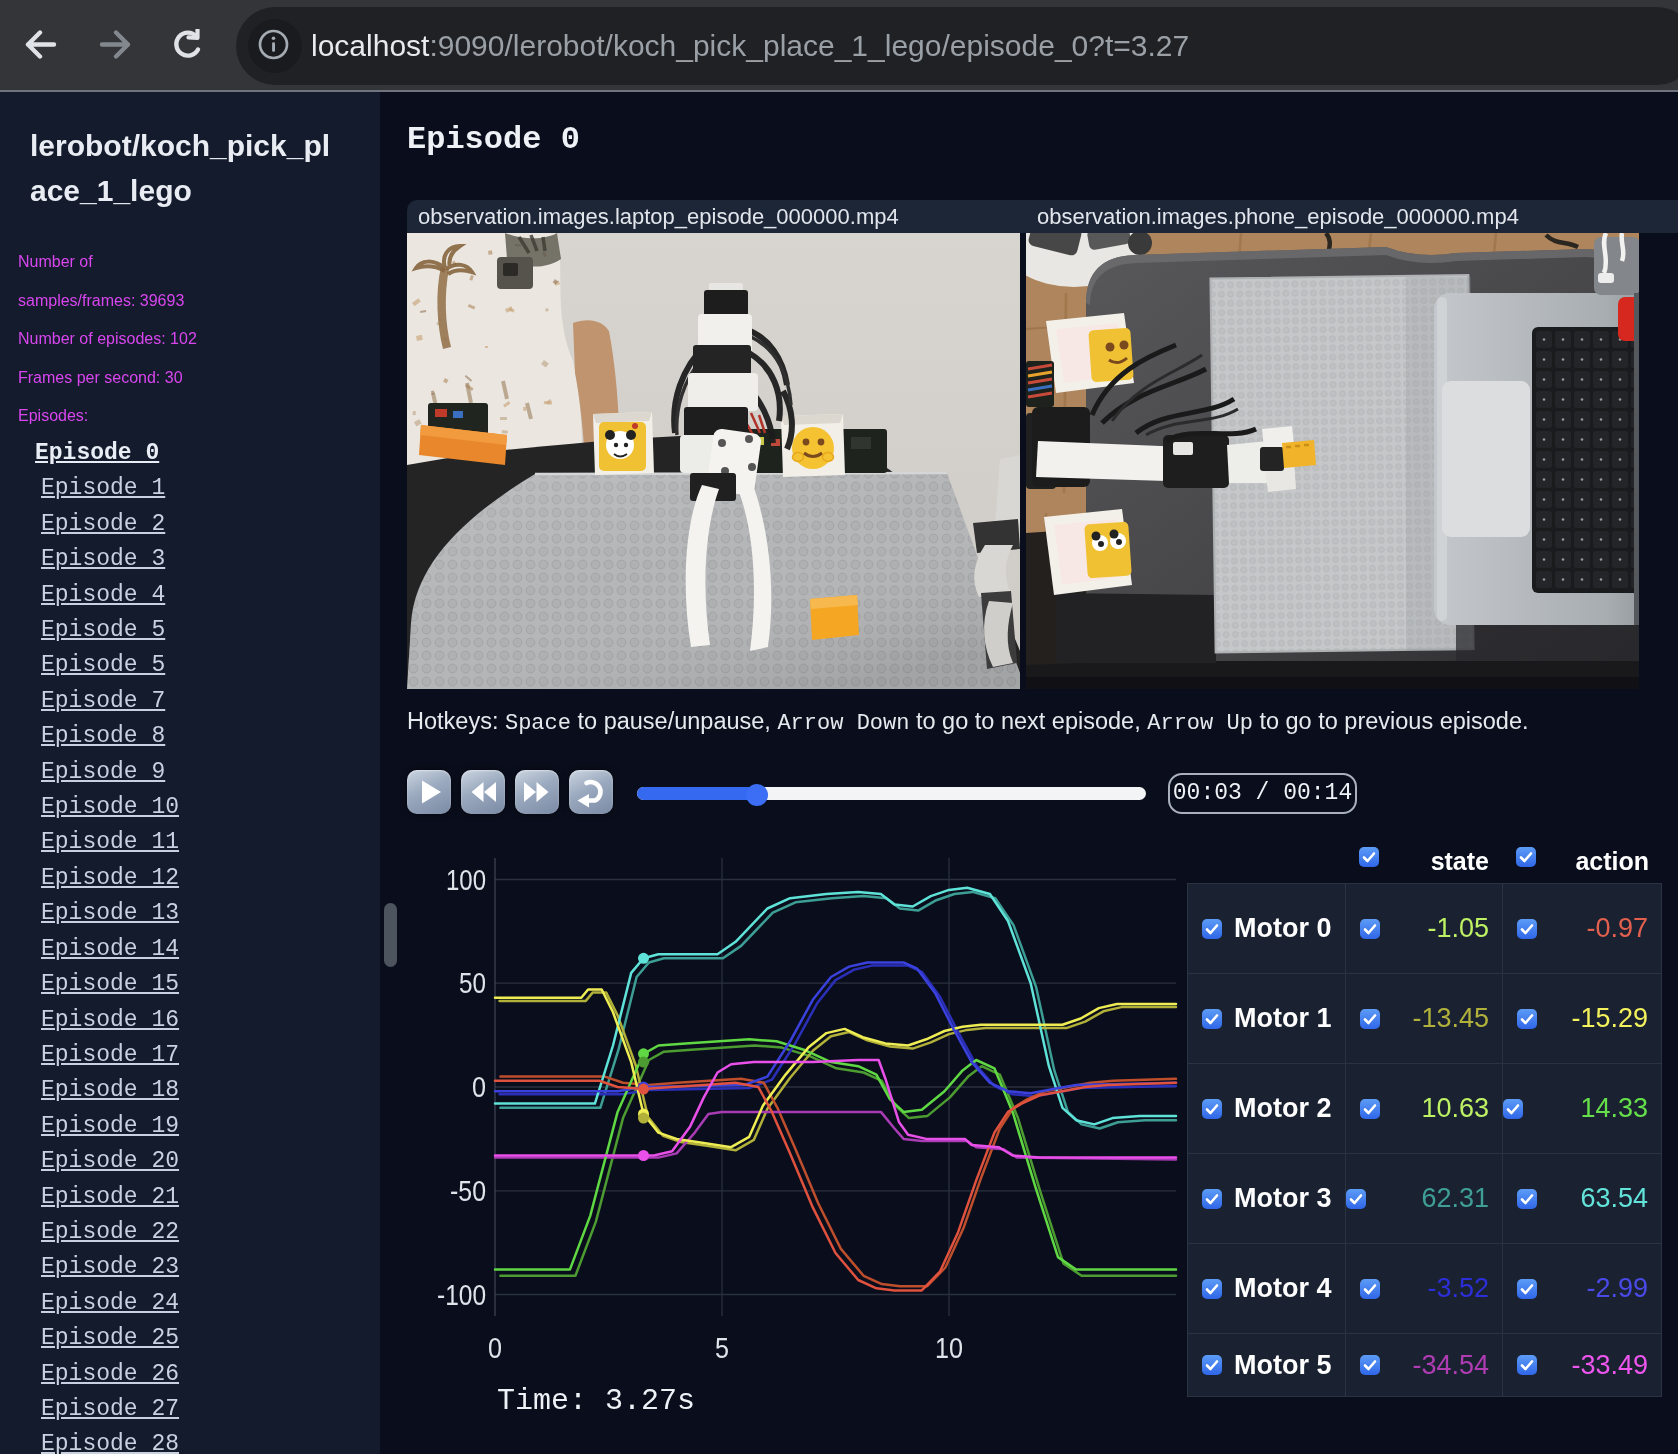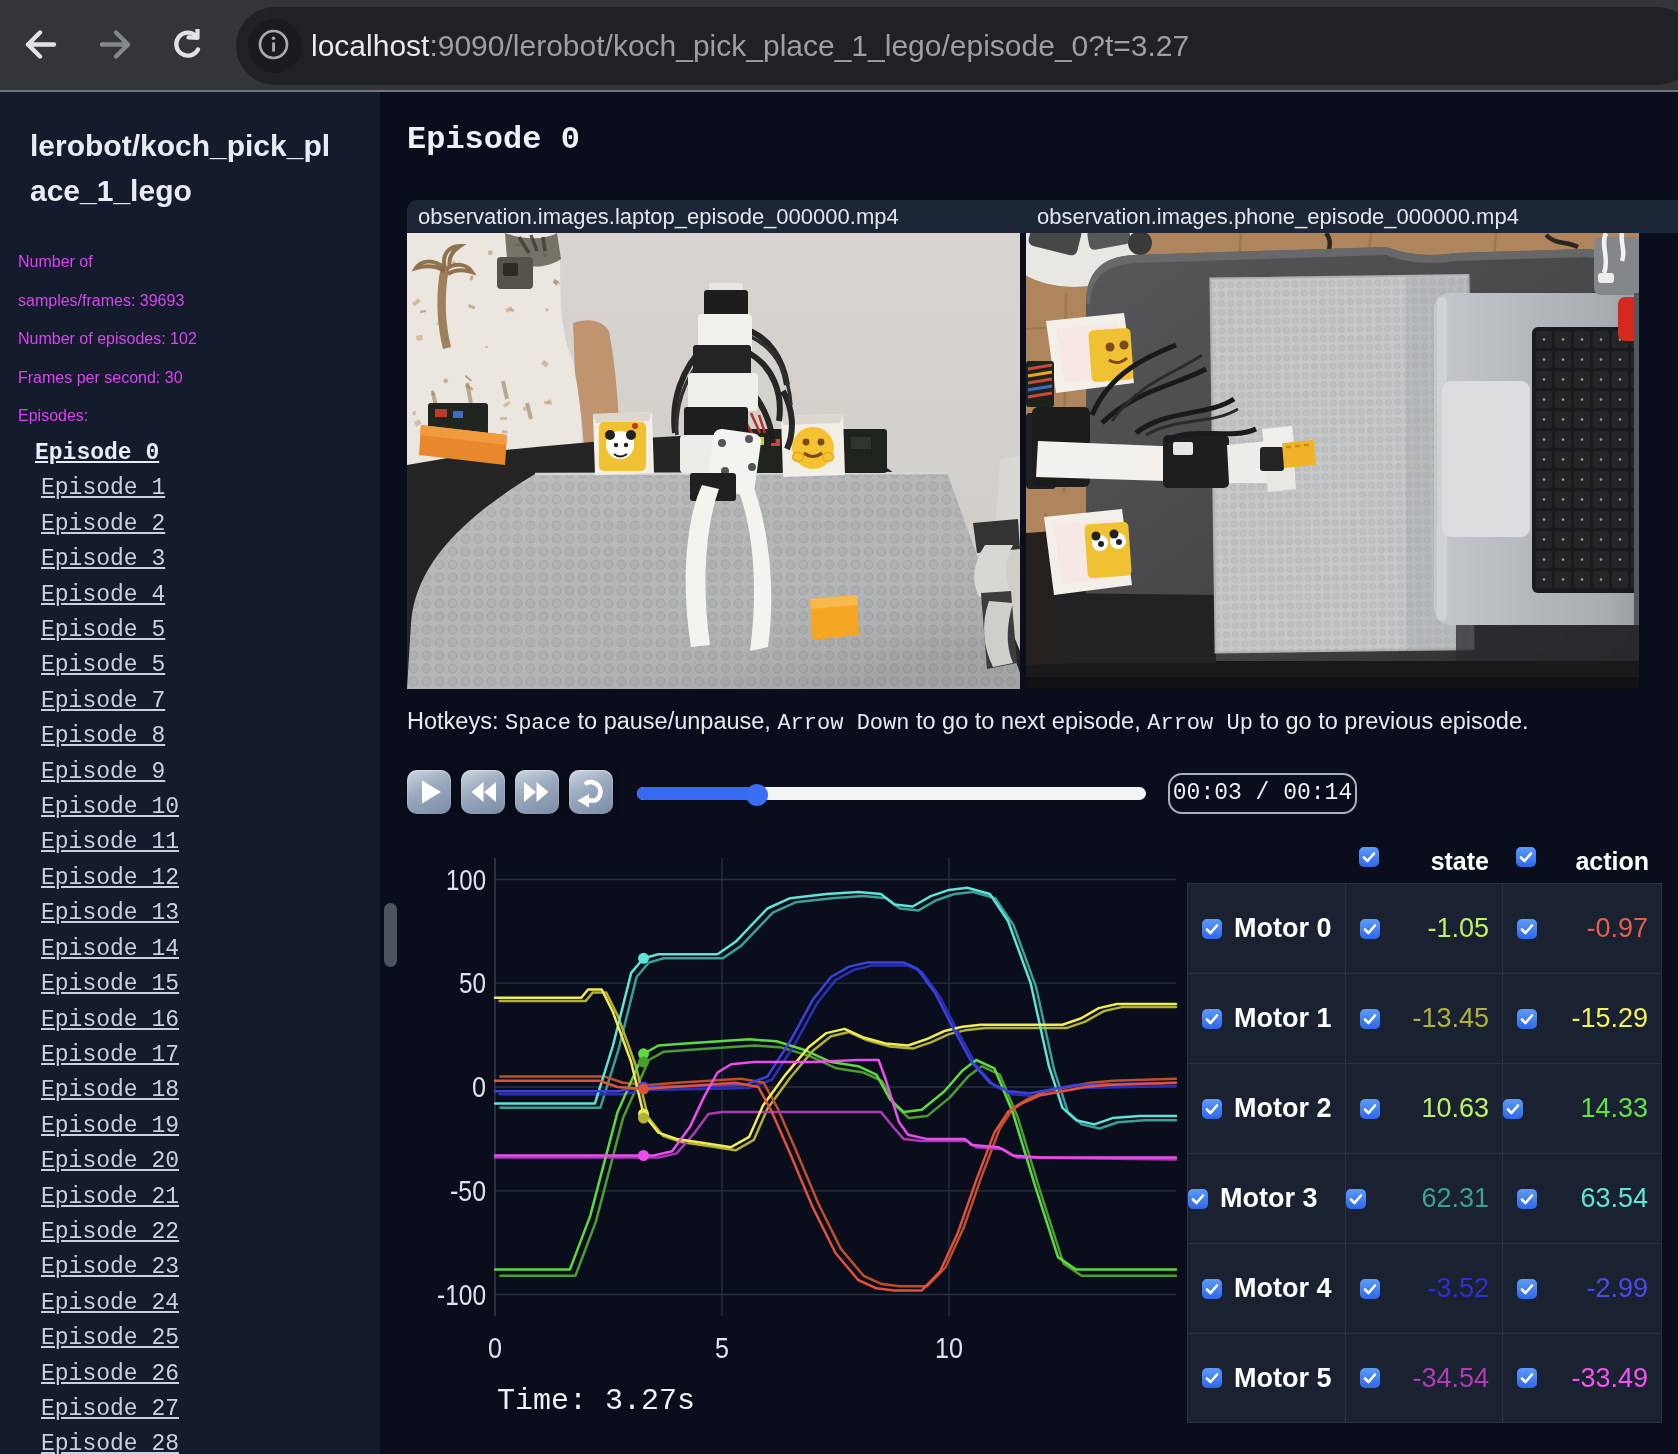--- a/index.html
+++ b/index.html
@@ -657,21 +657,21 @@
       <div class="c3 bcell last" style="">
         <span class="cb">
           <svg width="14" height="14" viewBox="0 0 14 14">
             <path d="M2 7.5 L5.5 11 L12 3.5" fill="none" stroke="#fff" stroke-width="2.6" stroke-linecap="round" stroke-linejoin="round"></path>
           </svg>
         </span>
         <span class="val" style="color:#66e04a">14.33</span>
       </div>
     </div>
     <div class="trow" style="top:306px;height:90px">
-      <div class="c1 bcell" style="">
+      <div class="c1 bcell" style="padding-left:14px">
         <span class="cb">
           <svg width="14" height="14" viewBox="0 0 14 14">
             <path d="M2 7.5 L5.5 11 L12 3.5" fill="none" stroke="#fff" stroke-width="2.6" stroke-linecap="round" stroke-linejoin="round"></path>
           </svg>
         </span>
         <span class="mlab">Motor 3</span>
       </div>
       <div class="c2 bcell" style="">
         <span class="cb">
           <svg width="14" height="14" viewBox="0 0 14 14">
@@ -708,21 +708,21 @@
       </div>
       <div class="c3 bcell last" style="padding-left:14px">
         <span class="cb">
           <svg width="14" height="14" viewBox="0 0 14 14">
             <path d="M2 7.5 L5.5 11 L12 3.5" fill="none" stroke="#fff" stroke-width="2.6" stroke-linecap="round" stroke-linejoin="round"></path>
           </svg>
         </span>
         <span class="val" style="color:#4a4ae8">-2.99</span>
       </div>
     </div>
-    <div class="trow" style="top:486px;height:90px">
+    <div class="trow" style="top:486px;height:64px">
       <div class="c1 bcell bot" style="padding-left:14px">
         <span class="cb">
           <svg width="14" height="14" viewBox="0 0 14 14">
             <path d="M2 7.5 L5.5 11 L12 3.5" fill="none" stroke="#fff" stroke-width="2.6" stroke-linecap="round" stroke-linejoin="round"></path>
           </svg>
         </span>
         <span class="mlab">Motor 5</span>
       </div>
       <div class="c2 bcell bot" style="padding-left:14px">
         <span class="cb">

